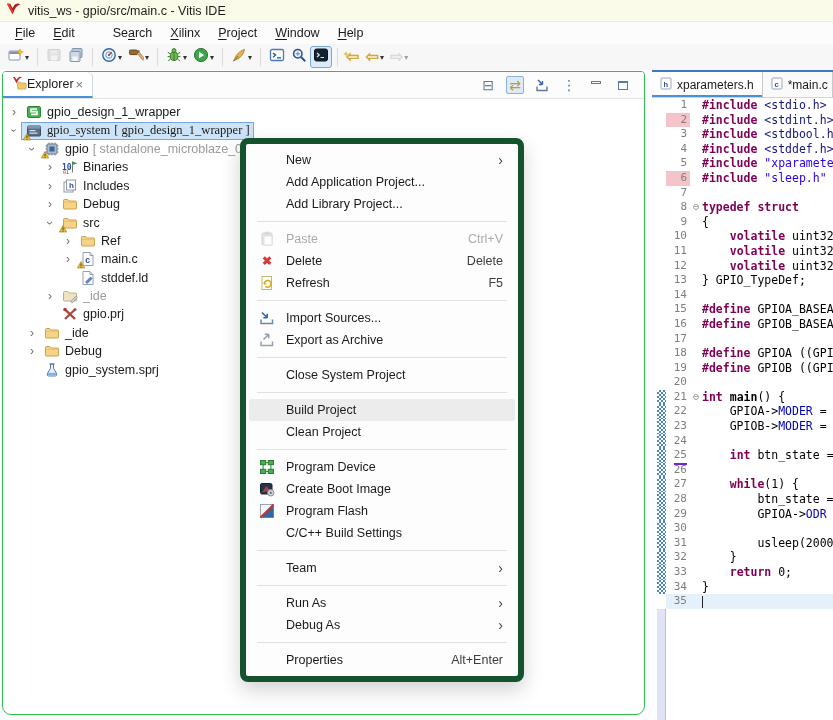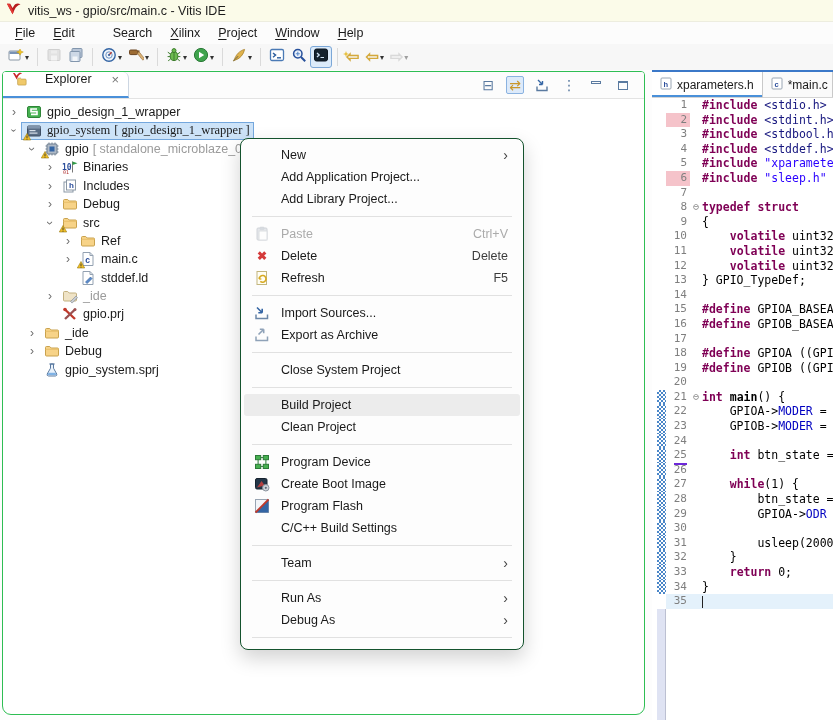--- a/index.html
+++ b/index.html
@@ -29,21 +29,21 @@
   .tb-arrow.grey { color:#b5b5b5; }
   .star-ov { position:absolute; left:-3px; top:-5px; }
 
   
   .main { position:relative; height:650px; background:#fdfdfd; }
 
   
   .explorer { position:absolute; left:2px; top:1px; width:643px; height:644px; background:#fff;
               border:1px solid #2fbe54; border-radius:4px 4px 9px 9px; overflow:hidden; }
   .exp-header { height:27px; display:flex; align-items:center; border-bottom:1px solid #e3e3e3; background:#fcfcfc; }
-  .exp-tab { height:100%; display:flex; align-items:flex-start; gap:18px; padding:0 9px; background:#fff;
+  .exp-tab { height:100%; display:flex; align-items:center; gap:0; padding:0 9px; background:#fff;
              border-right:1px solid #ccd6e2; border-bottom:2px solid #4a90d9; font-size:12.5px; border-radius:0 6px 0 0; }
   .exp-tab .close { color:#777; font-size:13px; margin-left:2px; }
   .exp-tools { margin-left:auto; display:flex; align-items:center; gap:9px; padding-right:12px; color:#5a7aa0; }
   .exp-tool { font-size:14px; line-height:14px; display:flex; align-items:center; justify-content:center;
               min-width:18px; height:18px; border:1px solid transparent; border-radius:2px; }
   .exp-tool.active { background:#ddeafa; border-color:#8ab2e0; color:#c9972c; }
   .bar-glyph { width:10px; height:3px; border:1px solid #5a7aa0; margin-top:-6px; }
   .box-glyph { width:10px; height:9px; border:1px solid #5a7aa0; border-top-width:2px; }
 
   
@@ -54,21 +54,21 @@
   .ticon { width:16px; height:16px; margin:0 5px 0 1px; position:relative; flex:none; }
   .ticon svg { display:block; }
   .warnb { position:absolute; left:-3px; bottom:-2px; }
   .tlabel-wrap { display:flex; align-items:center; padding:0 3px; border:1px solid transparent; }
   .tlabel-wrap.sel { background:#cde3f8; border-color:#74a7dd; }
   .tsuffix { margin-left:4px;text-align:center; }
   .tsuffix.grey, .tlabel.grey { color:#9b9b9b; }
 
   
   .ctxmenu { position:absolute; left:240px; top:68px; width:284px; background:#fdfdfd;
-             border:1px solid #14532d; border-radius:8px; box-shadow:0 8px 20px rgba(0,0,0,.18);
+             border:6px solid #14532d; border-radius:8px; box-shadow:0 8px 20px rgba(0,0,0,.18);
              padding:5px 0; font-size:12.5px; z-index:10; }
   .mi { height:22px; display:flex; align-items:center; padding:0 12px 0 8px; margin:0 3px; border-radius:3px; }
   .mi .ic { width:20px; display:flex; justify-content:center; align-items:center; flex:none; }
   .mi .lbl { margin-left:9px; }
   .mi .rt { margin-left:auto; color:#3c3c3c; }
   .mi .sub { margin-left:auto; color:#444; font-size:14px; }
   .mi.disabled .lbl, .mi.disabled .rt { color:#ababab; }
   .mi.disabled .ic { opacity:.45; }
   .mi.hl { background:#ececec; }
   .msep { height:1px; background:#e1e1e1; margin:6px 11px; }
@@ -629,20 +629,25 @@
         <span class="ic"></span>
         <span class="lbl">Run As</span>
         <span class="sub">›</span>
       </div>
       <div class="mi">
         <span class="ic"></span>
         <span class="lbl">Debug As</span>
         <span class="sub">›</span>
       </div>
       <div class="msep"></div>
+      <div class="mi">
+        <span class="ic"></span>
+        <span class="lbl">Properties</span>
+        <span class="rt">Alt+Enter</span>
+      </div>
     </div>
 
   <div class="editor">
     <div class="ed-tabs">
         <div class="ed-tab active">
           <span><svg width="12" height="13" viewBox="0 0 12 13">
               <rect x="1" y="1" width="10" height="11" rx="1" fill="#fff" stroke="#9aa6b4"></rect>
               <text x="3.5" y="9.5" font-size="7.5" font-weight="bold" fill="#2a4d9b">h</text>
             </svg></span>
           <span>xparameters.h</span>

